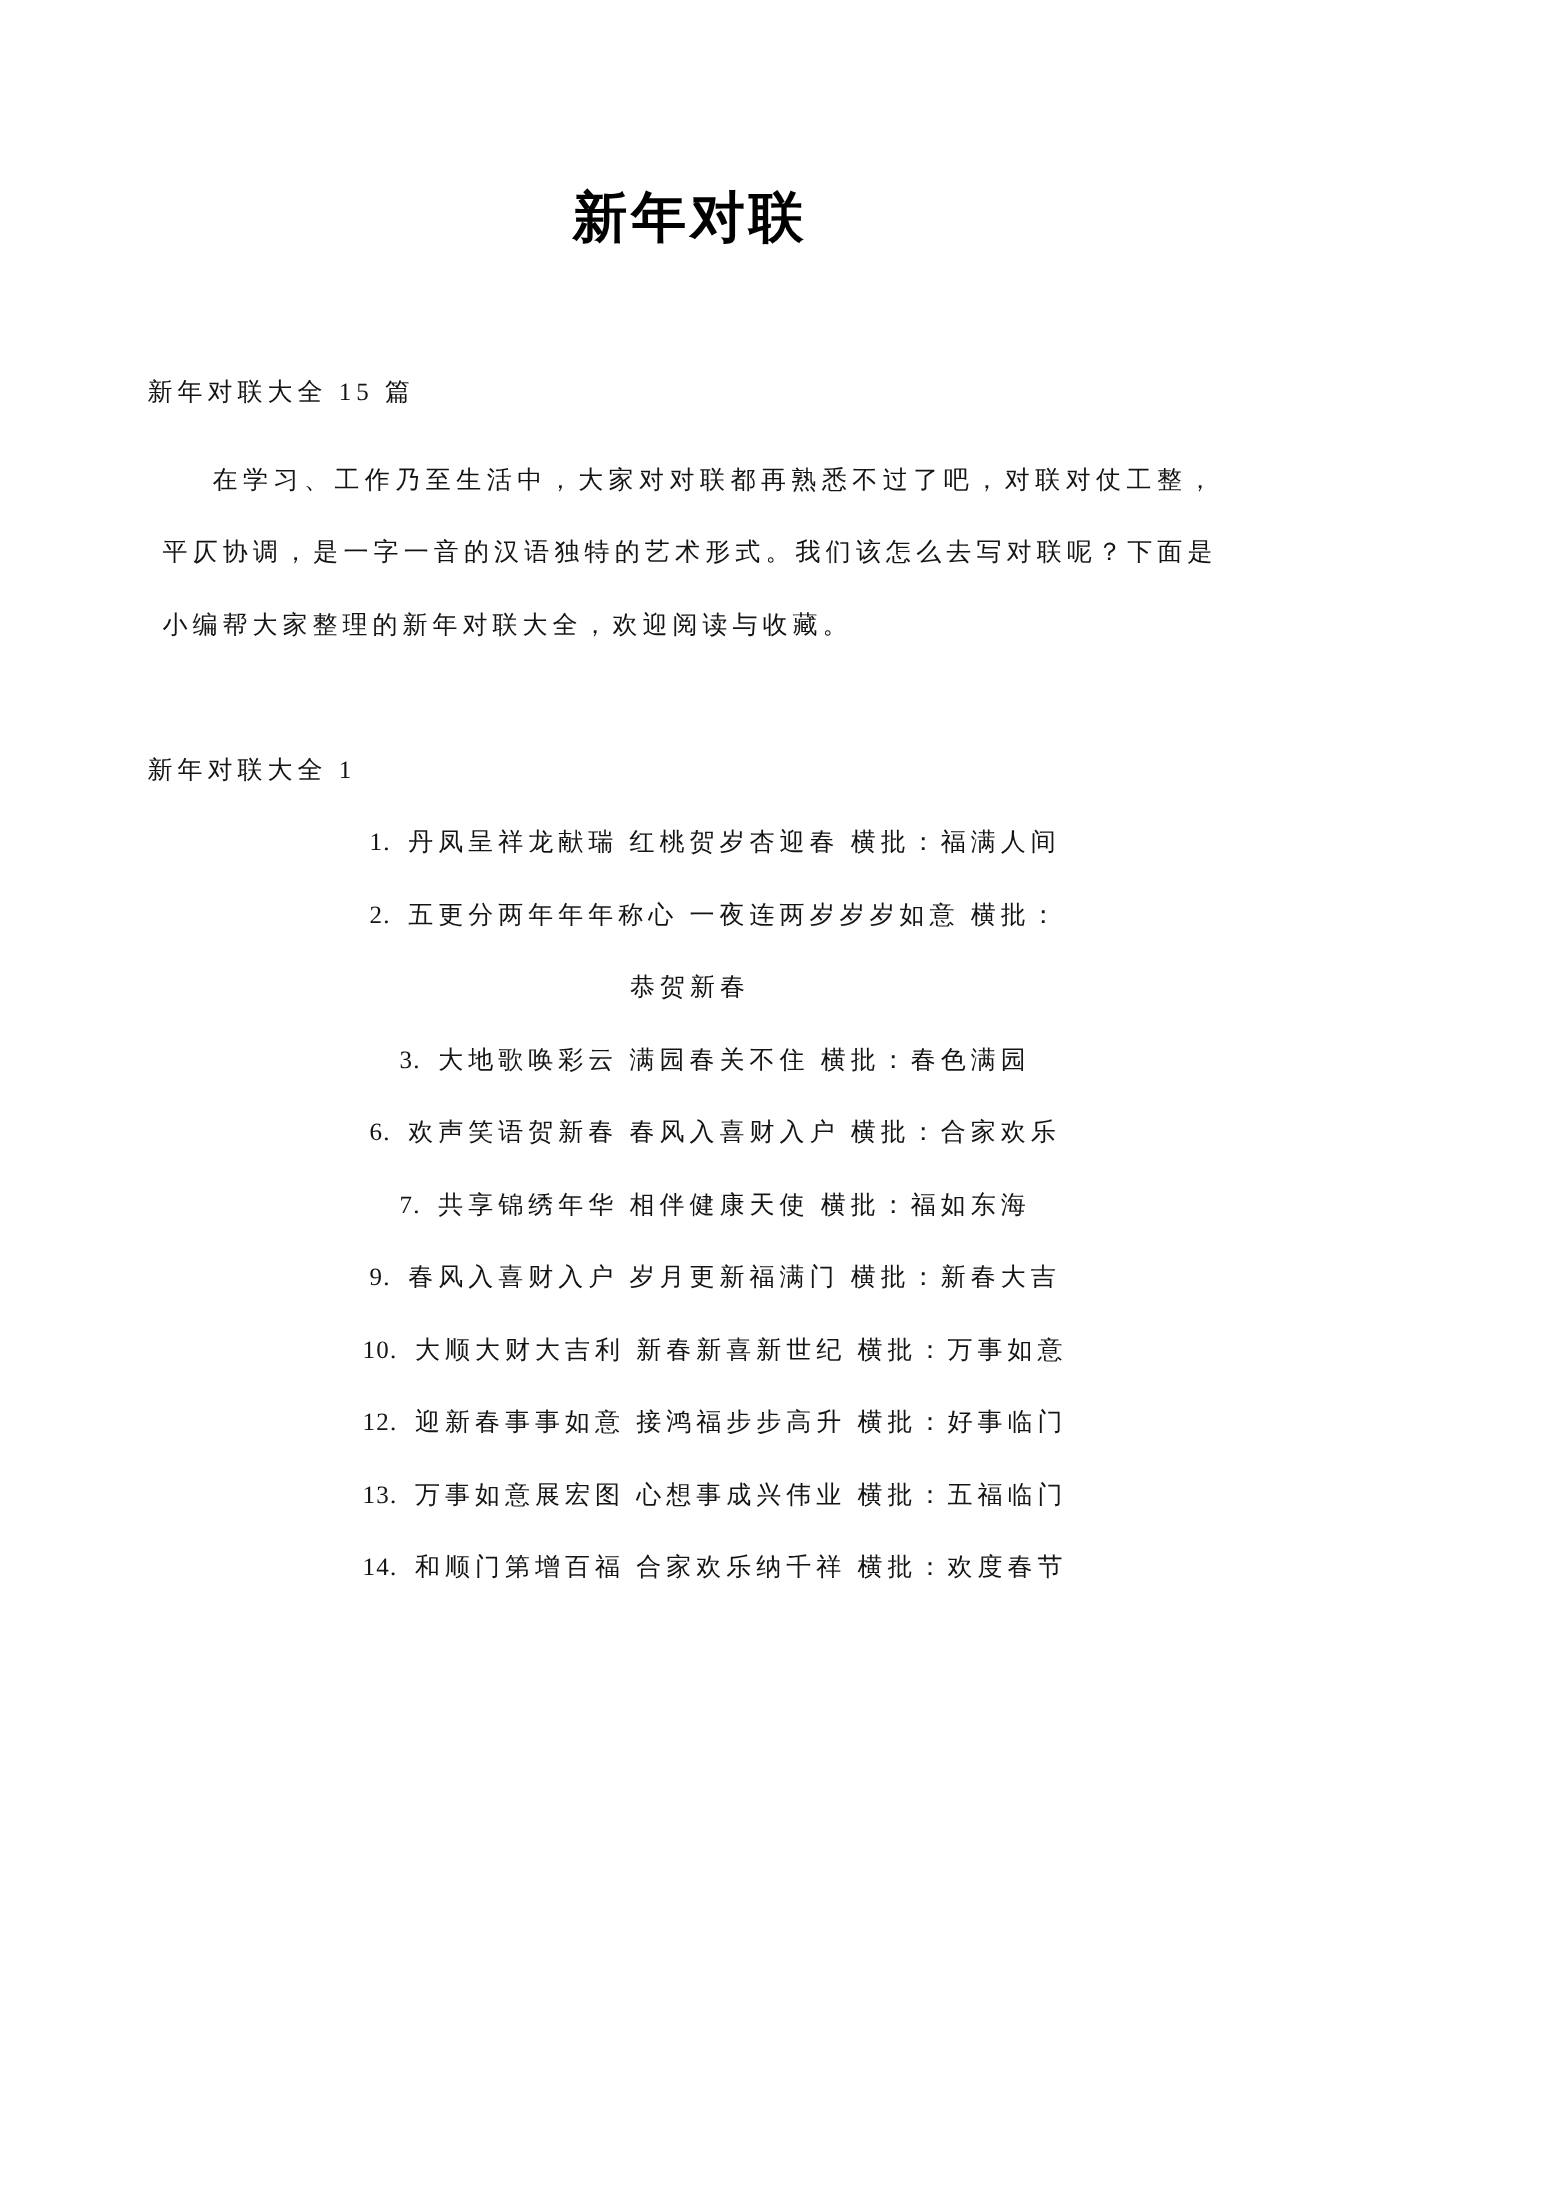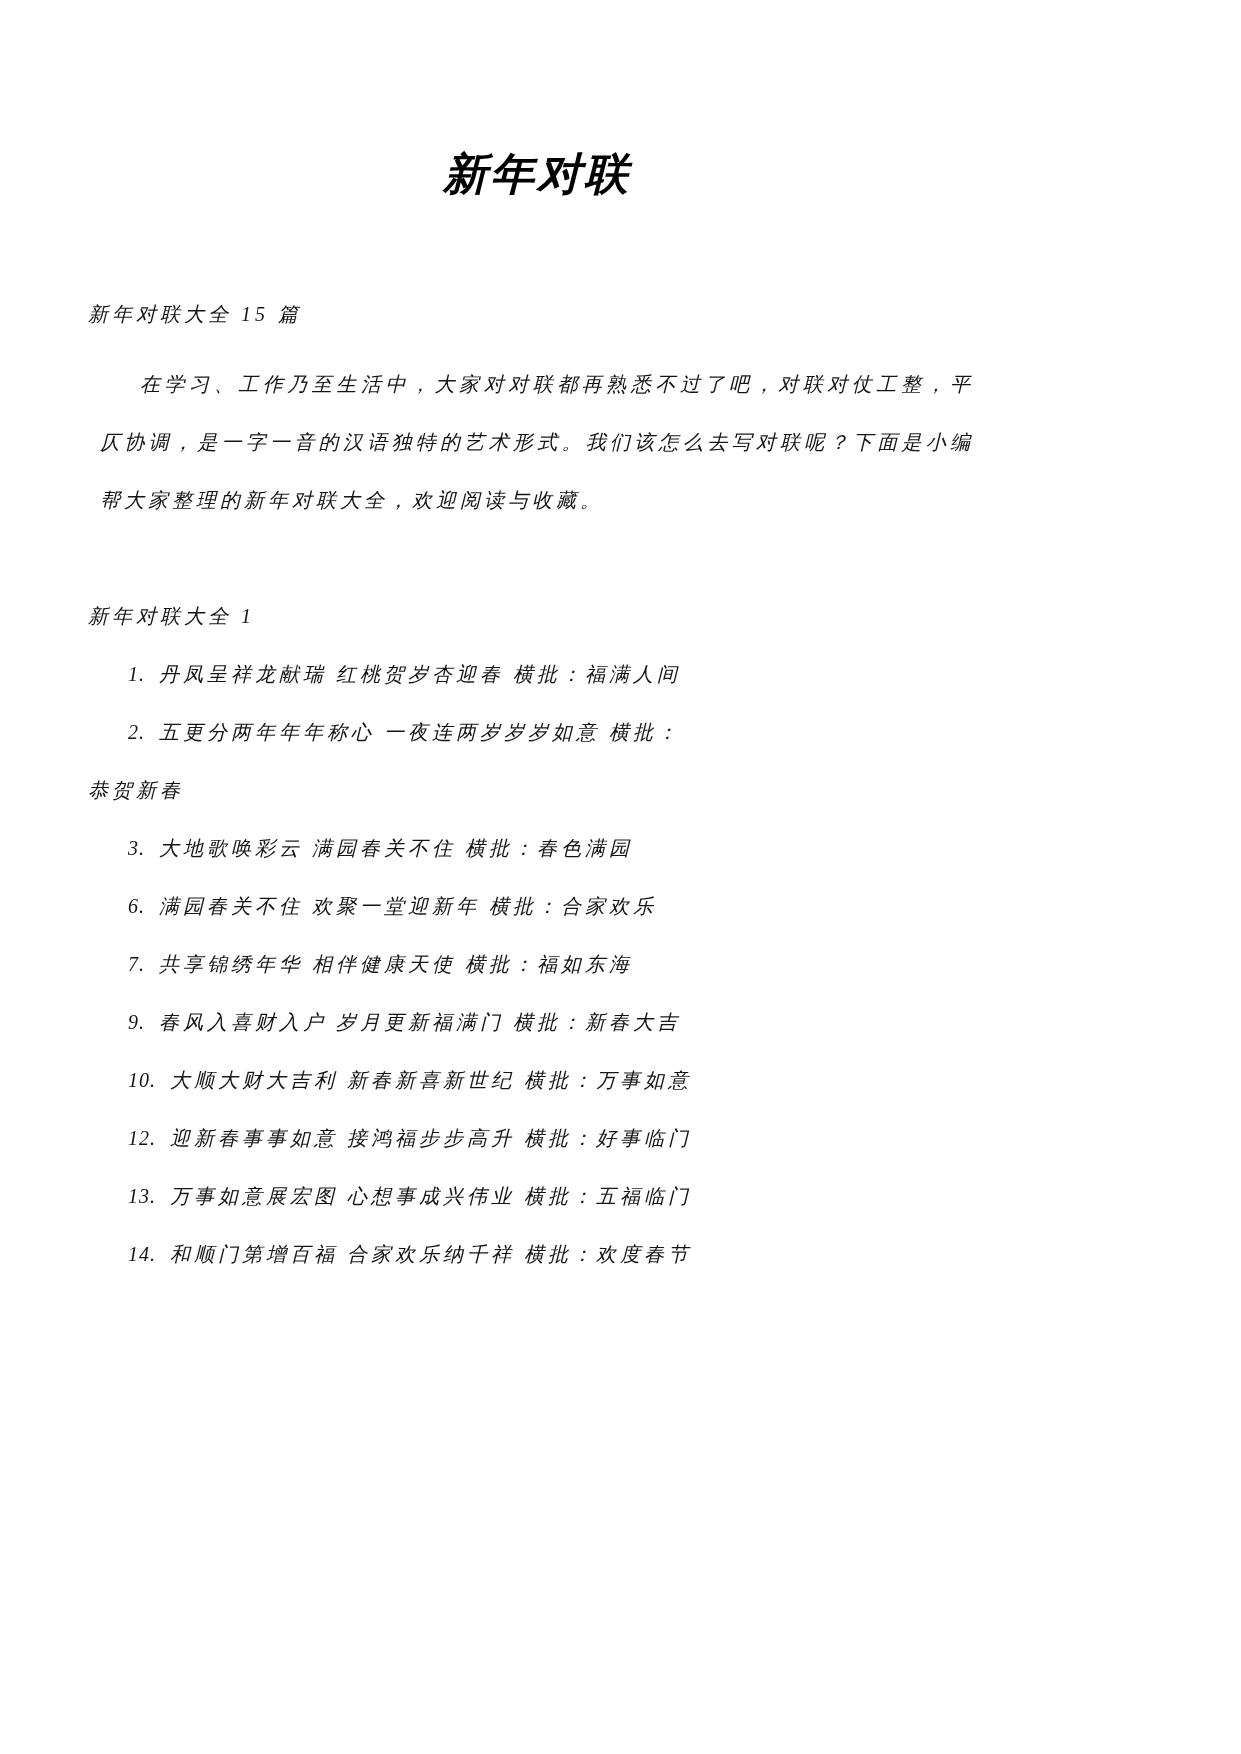--- a/index.html
+++ b/index.html
@@ -8,23 +8,22 @@
     background: #ffffff;
   }
   .page {
     position: relative;
     box-sizing: border-box;
     width: 1157px;
     height: 1754px;
     background: #ffffff;
     color: #141414;
     font-family: "Liberation Serif", "DejaVu Serif", serif;
-    padding: 145px 171px 0 88px;
+    padding: 145px 171px 0 118px;
     overflow: hidden;
-    font-style: italic;
   }
   .doc-title {
     margin: 0;
     font-size: 44px;
     font-weight: bold;
     line-height: 60px;
     text-align: center;
     letter-spacing: 3px;
     color: #000000;
   }
@@ -42,20 +41,21 @@
     text-align: justify;
     text-justify: inter-character;
   }
   .section-heading {
     margin: 58px 0 0 0;
   }
   .couplet-list {
     margin: 0;
     padding: 0;
     list-style: none;
+    text-align: center;
   }
   .couplet {
     margin: 0;
     text-indent: 2em;
     white-space: pre-wrap;
   }
   .couplet-number {
     margin-right: 14px;
     letter-spacing: 1px;
   }
@@ -70,21 +70,21 @@
 
   <p class="body-text intro-paragraph">在学习、工作乃至生活中，大家对对联都再熟悉不过了吧，对联对仗工整，平仄协调，是一字一音的汉语独特的艺术形式。我们该怎么去写对联呢？下面是小编帮大家整理的新年对联大全，欢迎阅读与收藏。</p>
 
   <p class="body-text section-heading">新年对联大全 1</p>
 
   <div class="couplet-list">
     <p class="body-text couplet"><span class="couplet-number">1.</span><span>丹凤呈祥龙献瑞 红桃贺岁杏迎春 横批：福满人间</span></p>
     <p class="body-text couplet"><span class="couplet-number">2.</span><span>五更分两年年年称心 一夜连两岁岁岁如意 横批：
 恭贺新春</span></p>
     <p class="body-text couplet"><span class="couplet-number">3.</span><span>大地歌唤彩云 满园春关不住 横批：春色满园</span></p>
-    <p class="body-text couplet"><span class="couplet-number">6.</span><span>满园春关不住 欢聚一堂迎新年 横批：合家欢乐</span></p>
+    <p class="body-text couplet"><span class="couplet-number">6.</span><span>欢声笑语贺新春 春风入喜财入户 横批：合家欢乐</span></p>
     <p class="body-text couplet"><span class="couplet-number">7.</span><span>共享锦绣年华 相伴健康天使 横批：福如东海</span></p>
     <p class="body-text couplet"><span class="couplet-number">9.</span><span>春风入喜财入户 岁月更新福满门 横批：新春大吉</span></p>
     <p class="body-text couplet"><span class="couplet-number">10.</span><span>大顺大财大吉利 新春新喜新世纪 横批：万事如意</span></p>
     <p class="body-text couplet"><span class="couplet-number">12.</span><span>迎新春事事如意 接鸿福步步高升 横批：好事临门</span></p>
     <p class="body-text couplet"><span class="couplet-number">13.</span><span>万事如意展宏图 心想事成兴伟业 横批：五福临门</span></p>
     <p class="body-text couplet"><span class="couplet-number">14.</span><span>和顺门第增百福 合家欢乐纳千祥 横批：欢度春节</span></p>
   </div>
 </div>
 
 </body></html>

